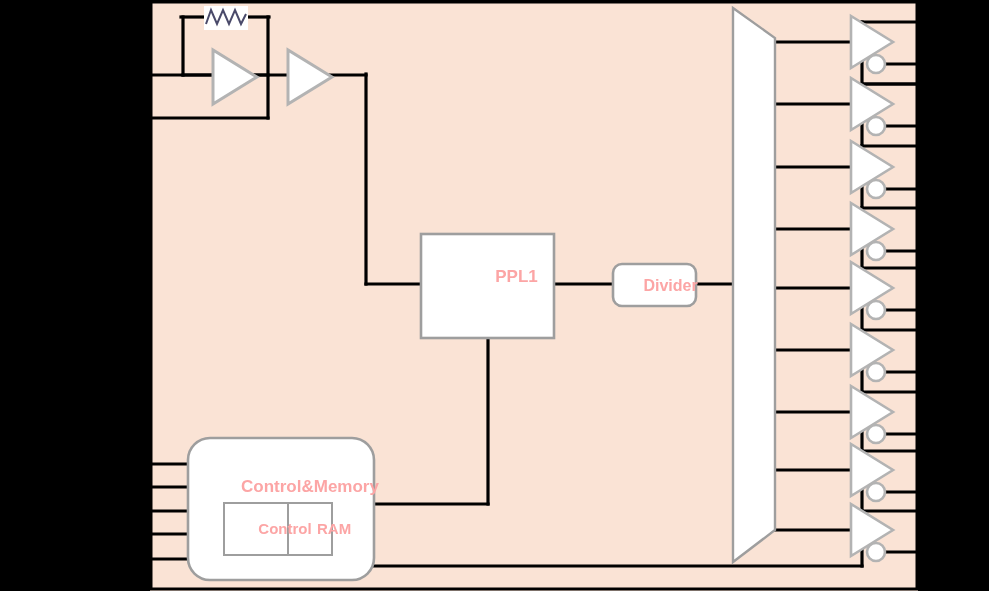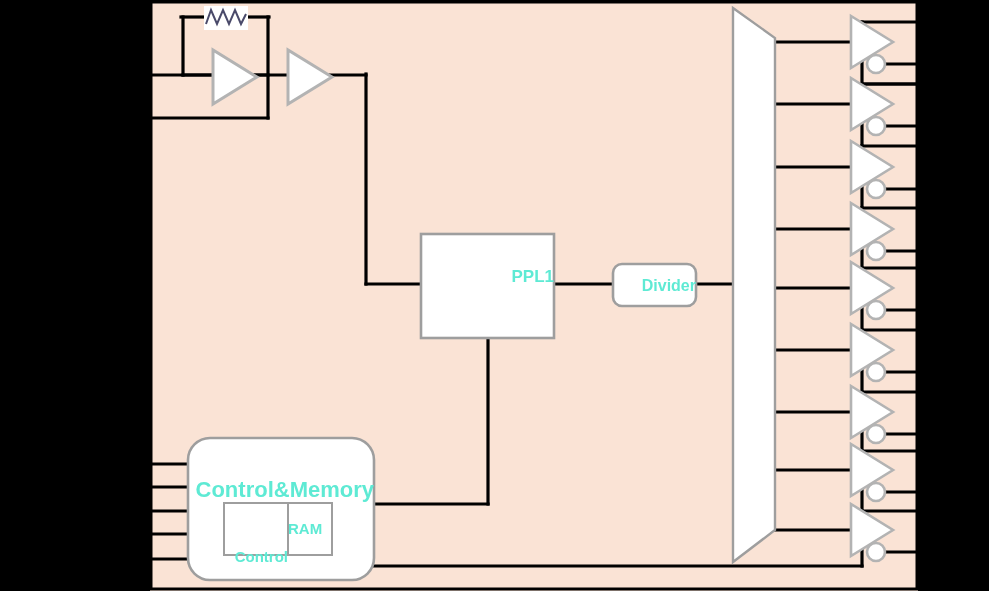--- a/index.html
+++ b/index.html
@@ -2,25 +2,25 @@
 <html><head>
 <meta charset="utf-8">
 <title>Clock Generator Block Diagram</title>
 <style>
   html,body{margin:0;padding:0;background:#000;}
   body{font-family:"Liberation Sans",sans-serif;}
   #stage{position:relative;width:989px;height:591px;background:#000;overflow:hidden;}
   #chip{position:absolute;left:150px;top:0px;width:768px;height:591px;
         background:#FAE3D5;border-top:3px solid #000;border-bottom:0;}
   svg.layer{position:absolute;left:0;top:0;width:989px;height:591px;overflow:visible;}
-  .lbl{position:absolute;font-weight:bold;color:#5eead4;text-align:right;
-       line-height:1.25;white-space:pre;pointer-events:none;}
+  .lbl{position:absolute;font-weight:bold;color:#fca5a5;text-align:center;
+       line-height:1.25;white-space:pre;pointer-events:none;margin-left:29px;}
   .lbl-ppl{font-size:17px;}
   .lbl-div{font-size:16px;}
-  .lbl-cm{font-size:22px;}
+  .lbl-cm{font-size:17px;}
   .lbl-sub{font-size:15px;}
 </style>
 </head>
 <body>
 
 <div id="stage">
 
   <div id="chip"></div>
 
   <svg class="layer" viewBox="0 0 989 591" xmlns="http://www.w3.org/2000/svg">
@@ -152,19 +152,19 @@
     <g stroke="#000" stroke-width="3" fill="none">
       <line x1="151" y1="2" x2="151" y2="589"></line>
       <line x1="150" y1="2" x2="918" y2="2"></line>
       <line x1="150" y1="589" x2="918" y2="589"></line>
       <line x1="917" y1="2" x2="917" y2="589"></line>
     </g>
   </svg>
 
   <div class="lbl lbl-ppl" style="left:421px;top:266px;width:133px;">PPL1</div>
 
-  <div class="lbl lbl-div" style="left:613px;top:276px;width:83px;">Divider</div>
+  <div class="lbl lbl-div" style="left:600px;top:276px;width:83px;">Divider</div>
 
   <div class="lbl lbl-cm" style="left:188px;top:476px;width:186px;">Control&amp;Memory</div>
-  <div class="lbl lbl-sub" style="left:224px;top:548px;width:64px;">Control</div>
+  <div class="lbl lbl-sub" style="left:224px;top:520px;width:64px;">Control</div>
   <div class="lbl lbl-sub" style="left:288px;top:520px;width:24px;">RAM</div>
 
 </div>
 
 </body></html>

